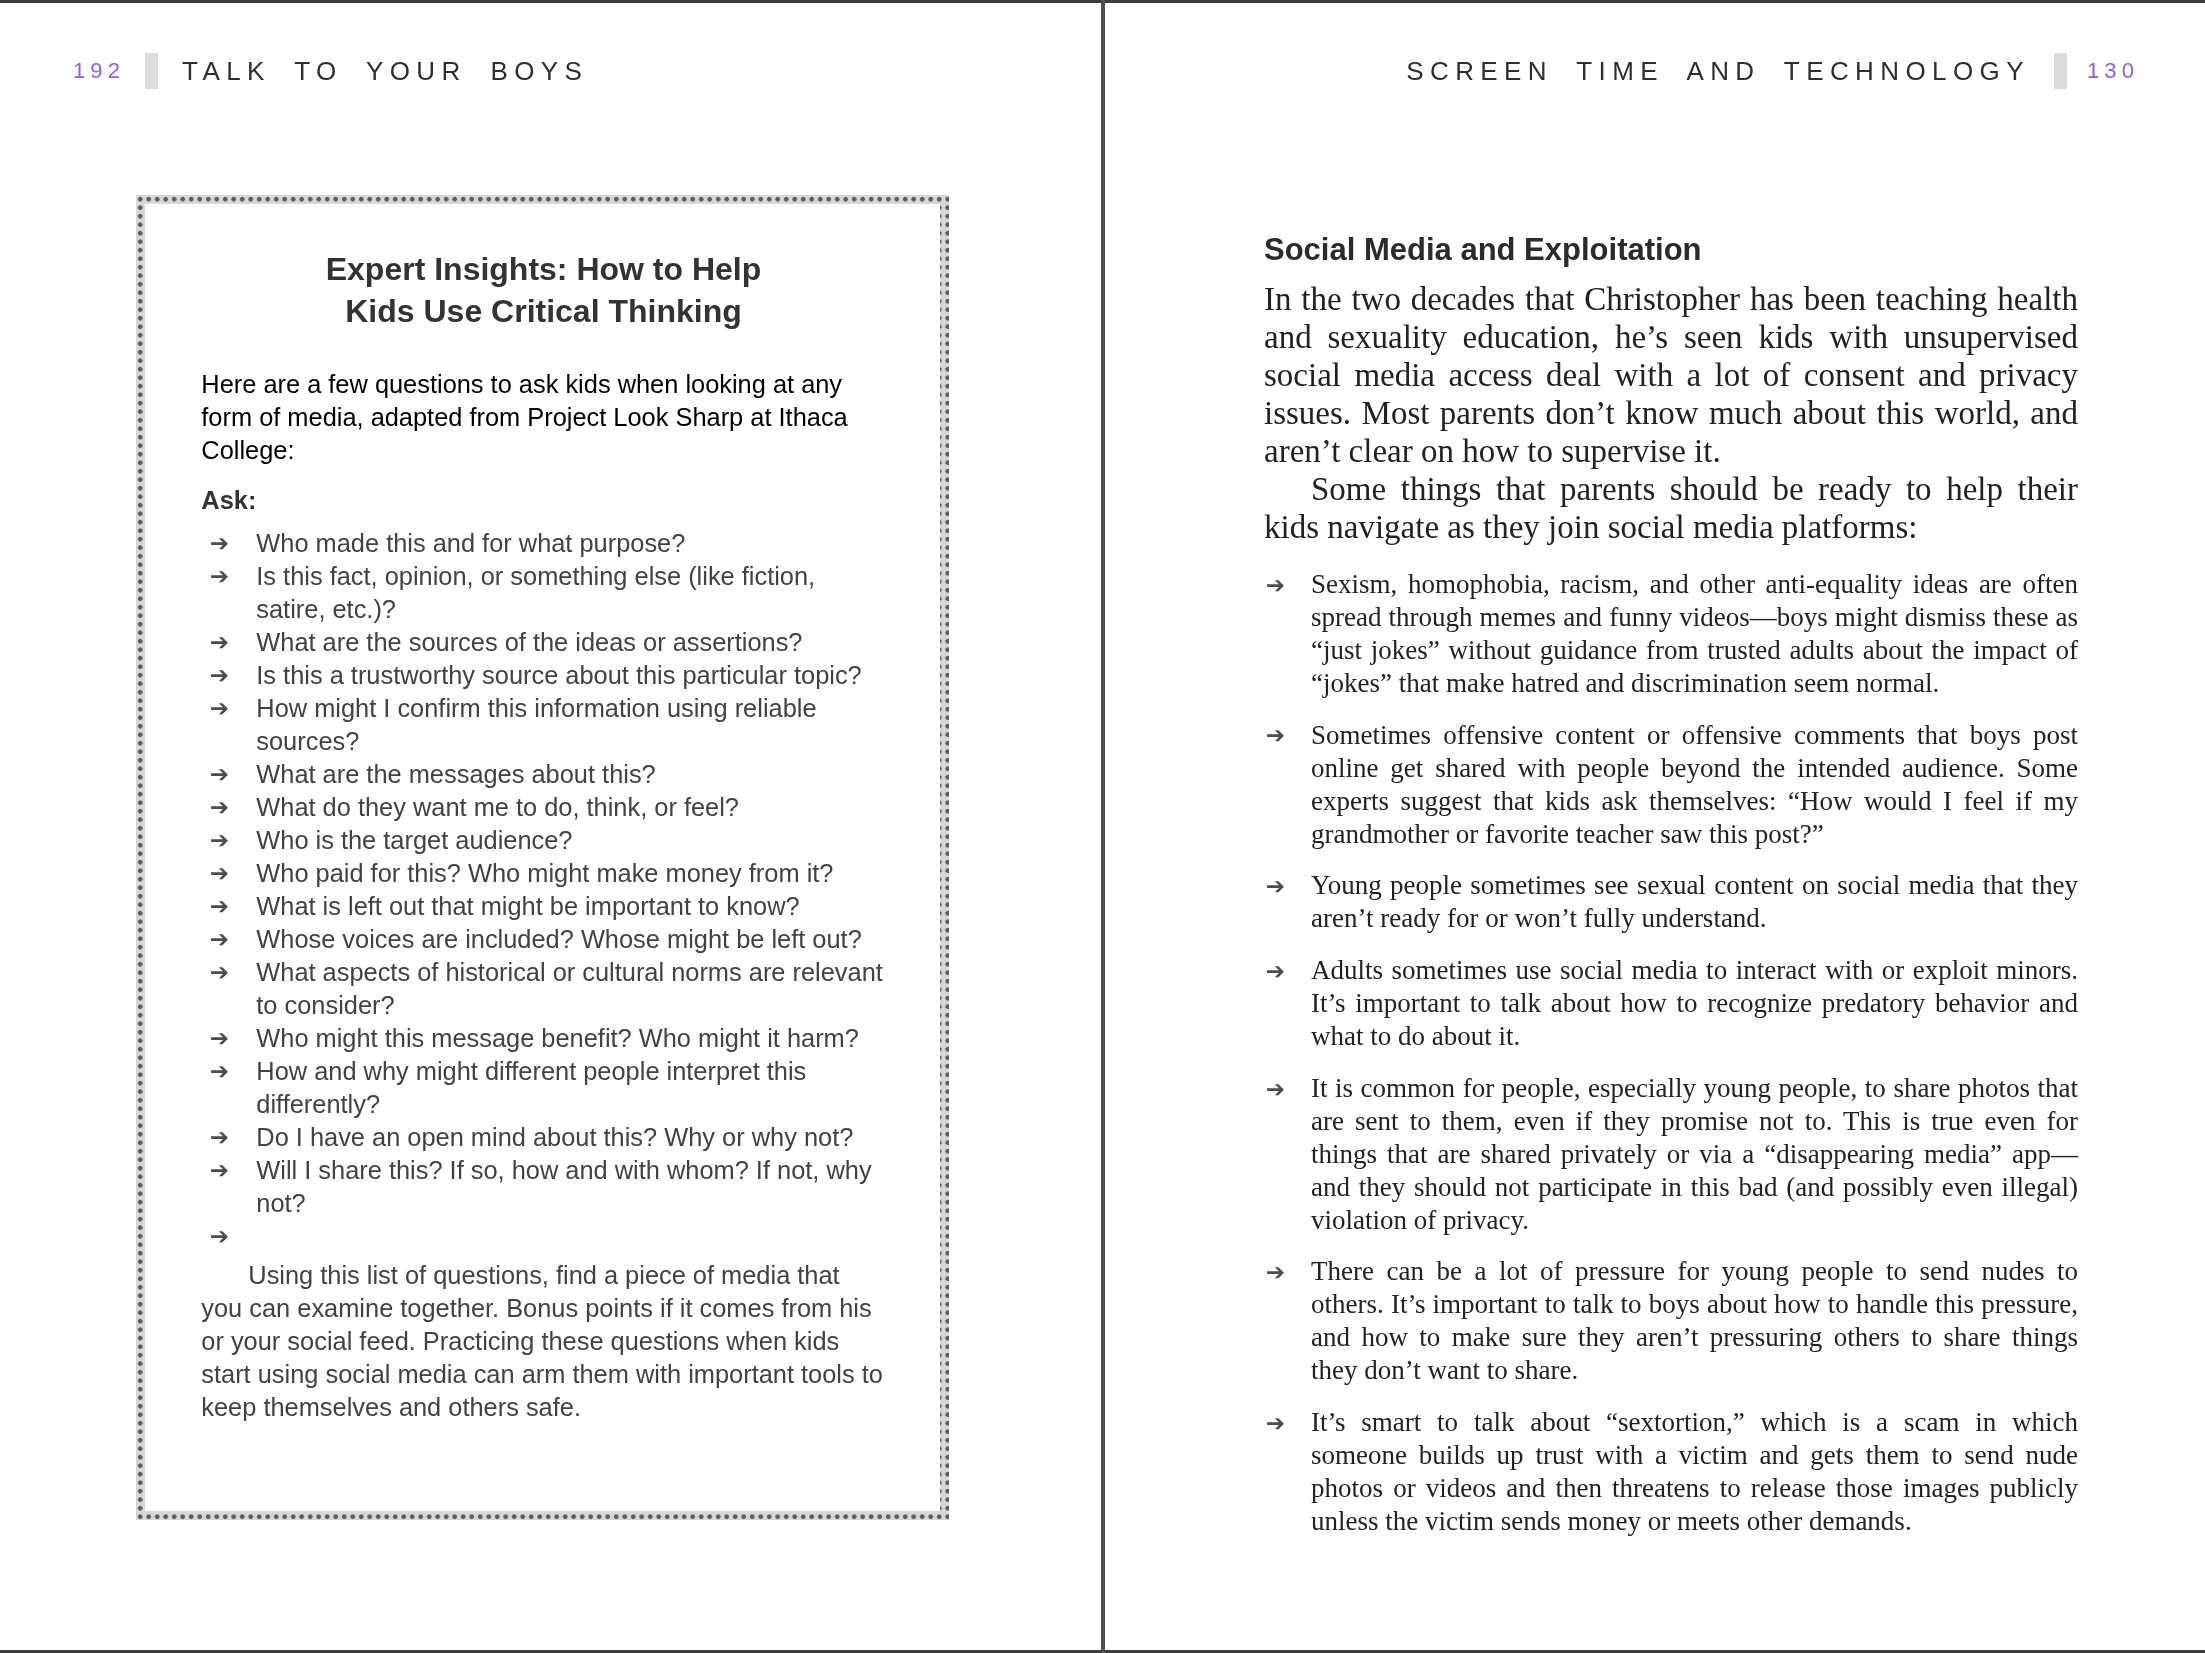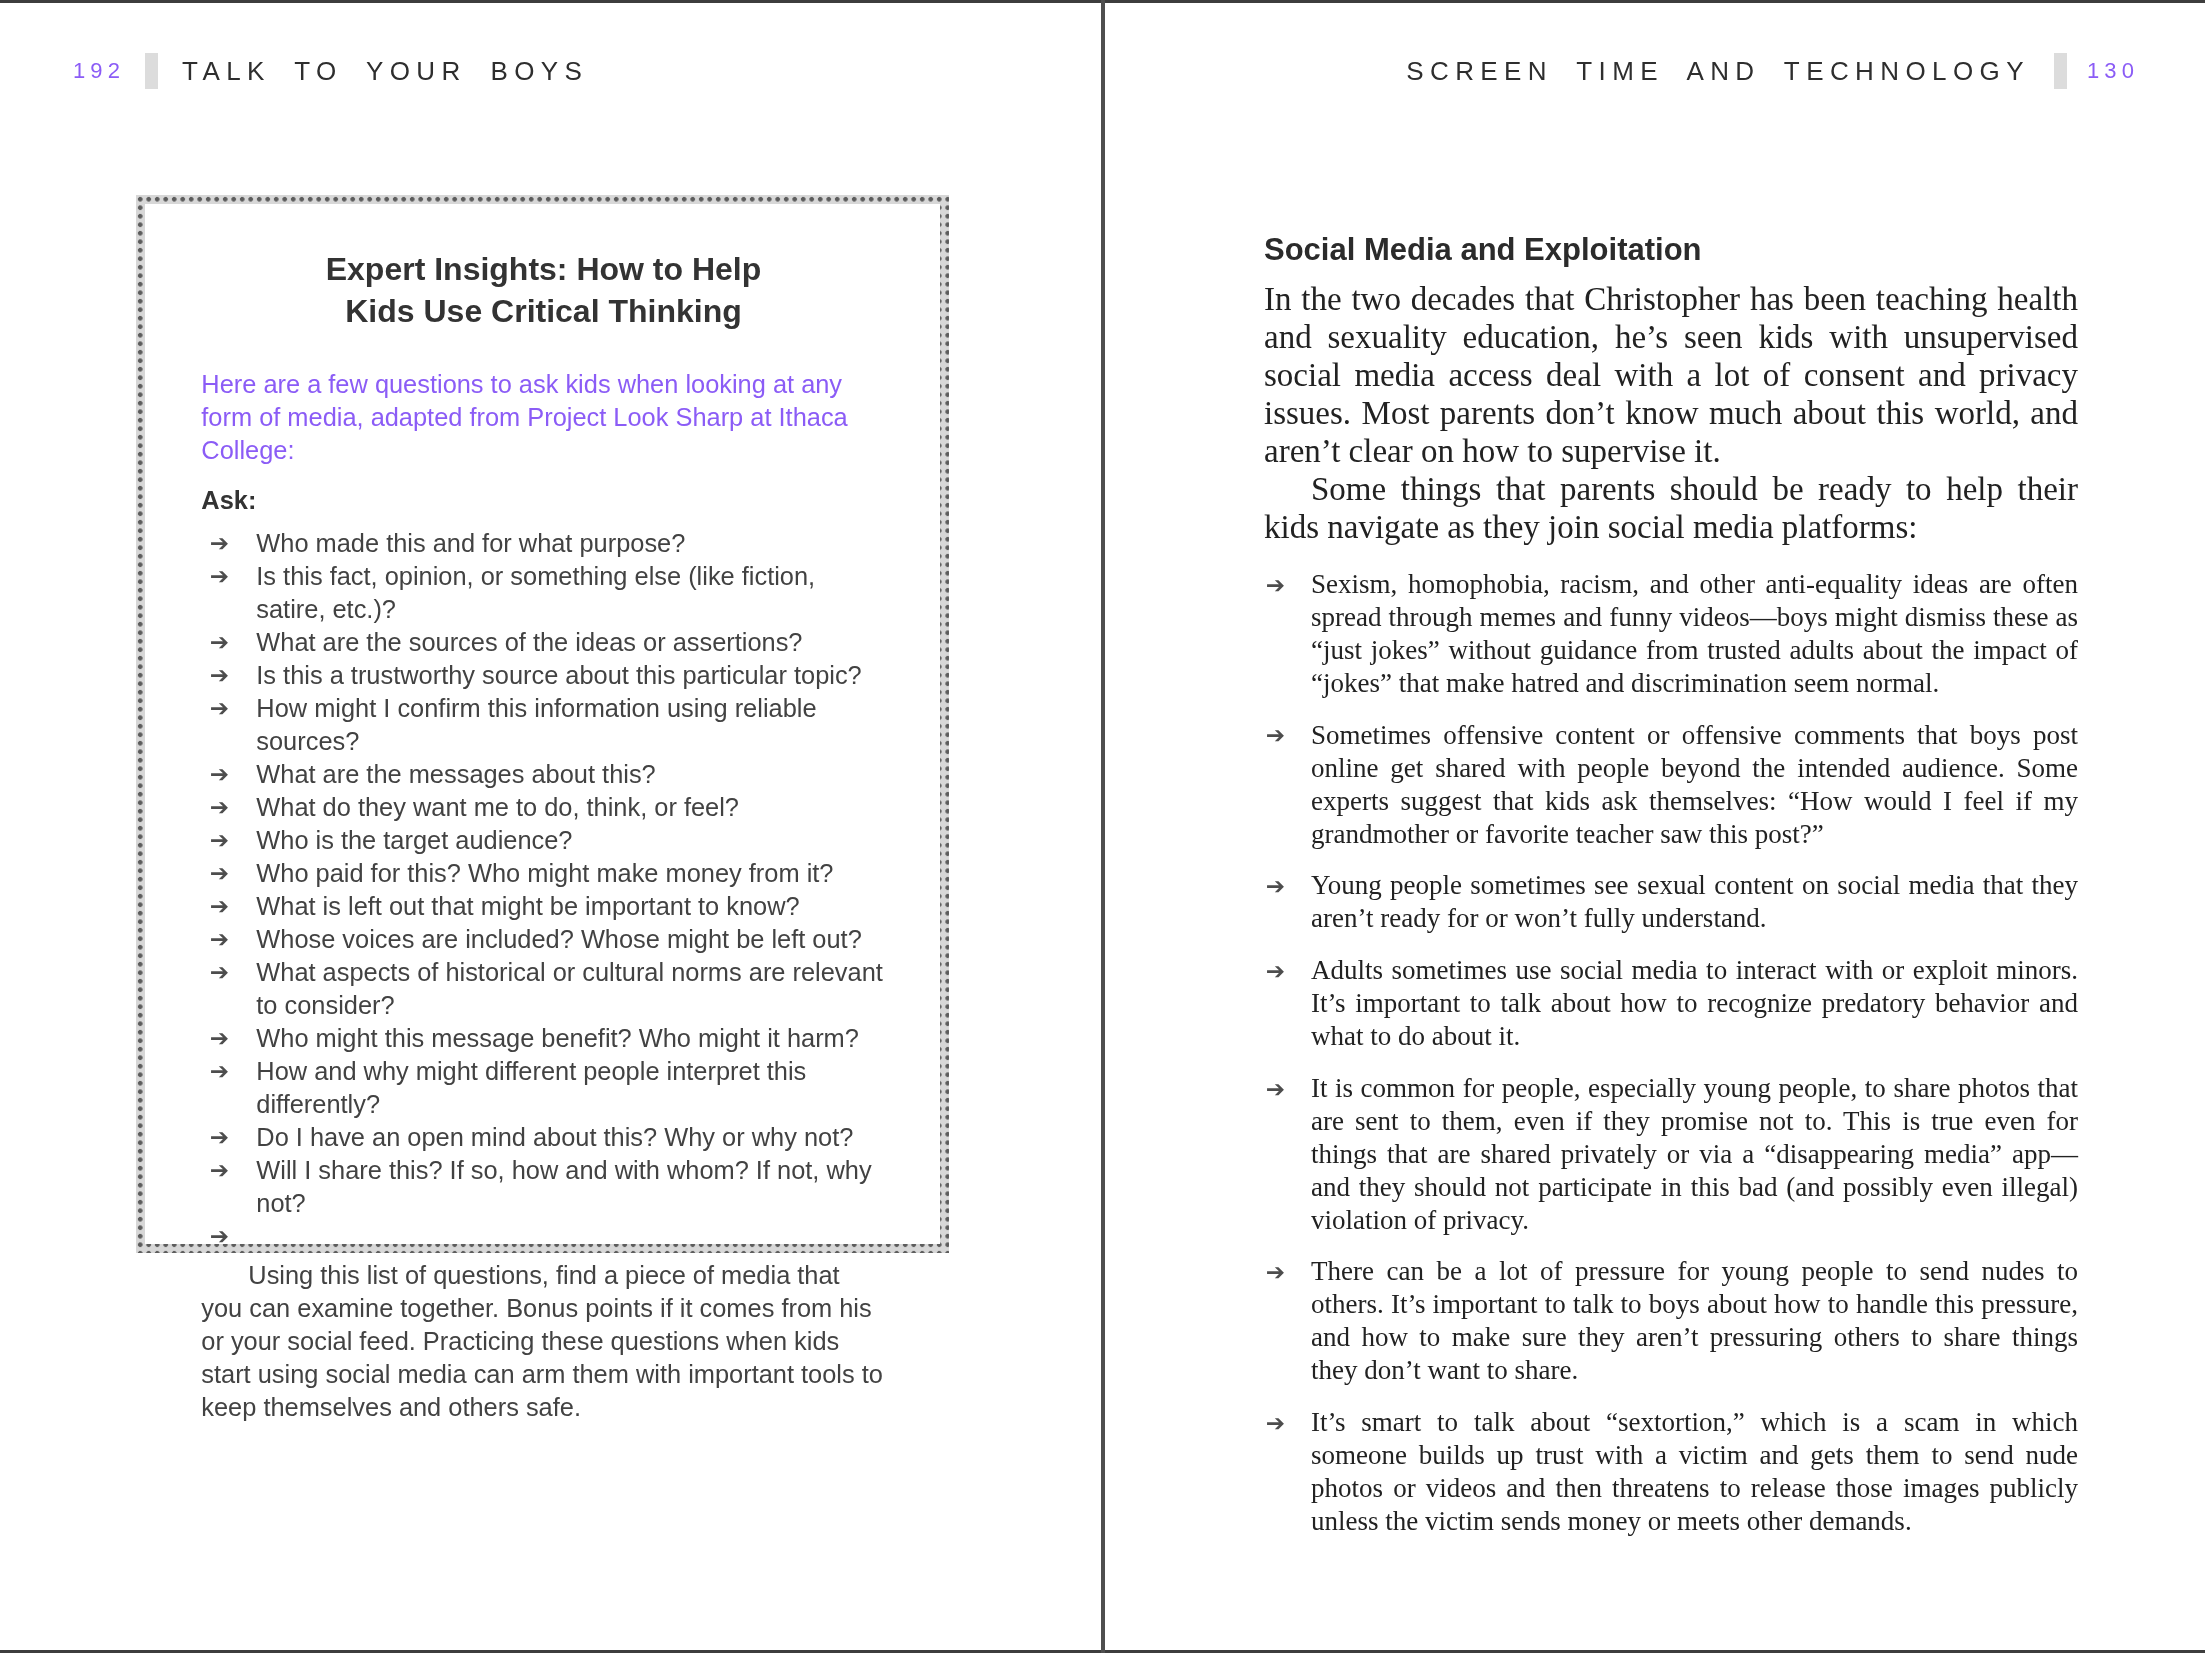--- a/index.html
+++ b/index.html
@@ -34,41 +34,41 @@
     white-space: nowrap;
   }
   .running-head-left  { left: 73px; }
   .running-head-left  .head-bar { margin: 0 24px 0 20.4px; }
   .running-head-right { right: 66px; }
   .running-head-right .head-bar { margin: 0 20.4px 0 24px; }
 
   
   .insight-box {
     position: absolute; left: 136px; top: 195px;
-    width: 813px; height: 1058px;
+    width: 813px; height: 1325px;
     background-color: #d7d7d7;
     background-image: radial-gradient(circle at 4.2px 4.2px, #5c5c5c 2px, rgba(0,0,0,0) 2.6px);
     background-size: 8.5px 8.5px;
   }
   .insight-box-inner {
     position: absolute; left: 9.3px; top: 9.3px; right: 9.3px; bottom: 9.3px;
     background: #ffffff;
     padding: 44px 54px 0 56px;
     color: #404040;
   }
   .insight-title {
     text-align: center;
     font-size: 32px; line-height: 42px; font-weight: 700;
     color: #333333;
   }
   .insight-title span { display: block; }
   .insight-intro {
     margin-top: 36px;
     font-size: 25.4px; line-height: 33px;
-    color: #8b5cf6;
+    color: #000000;
   }
   .ask-label {
     margin-top: 19px;
     font-size: 25.4px; font-weight: 700; color: #333333;
   }
   .question-list { list-style: none; margin-top: 12px; }
   .question-list li {
     position: relative;
     padding-left: 55px;
     font-size: 25.4px; line-height: 33px;

